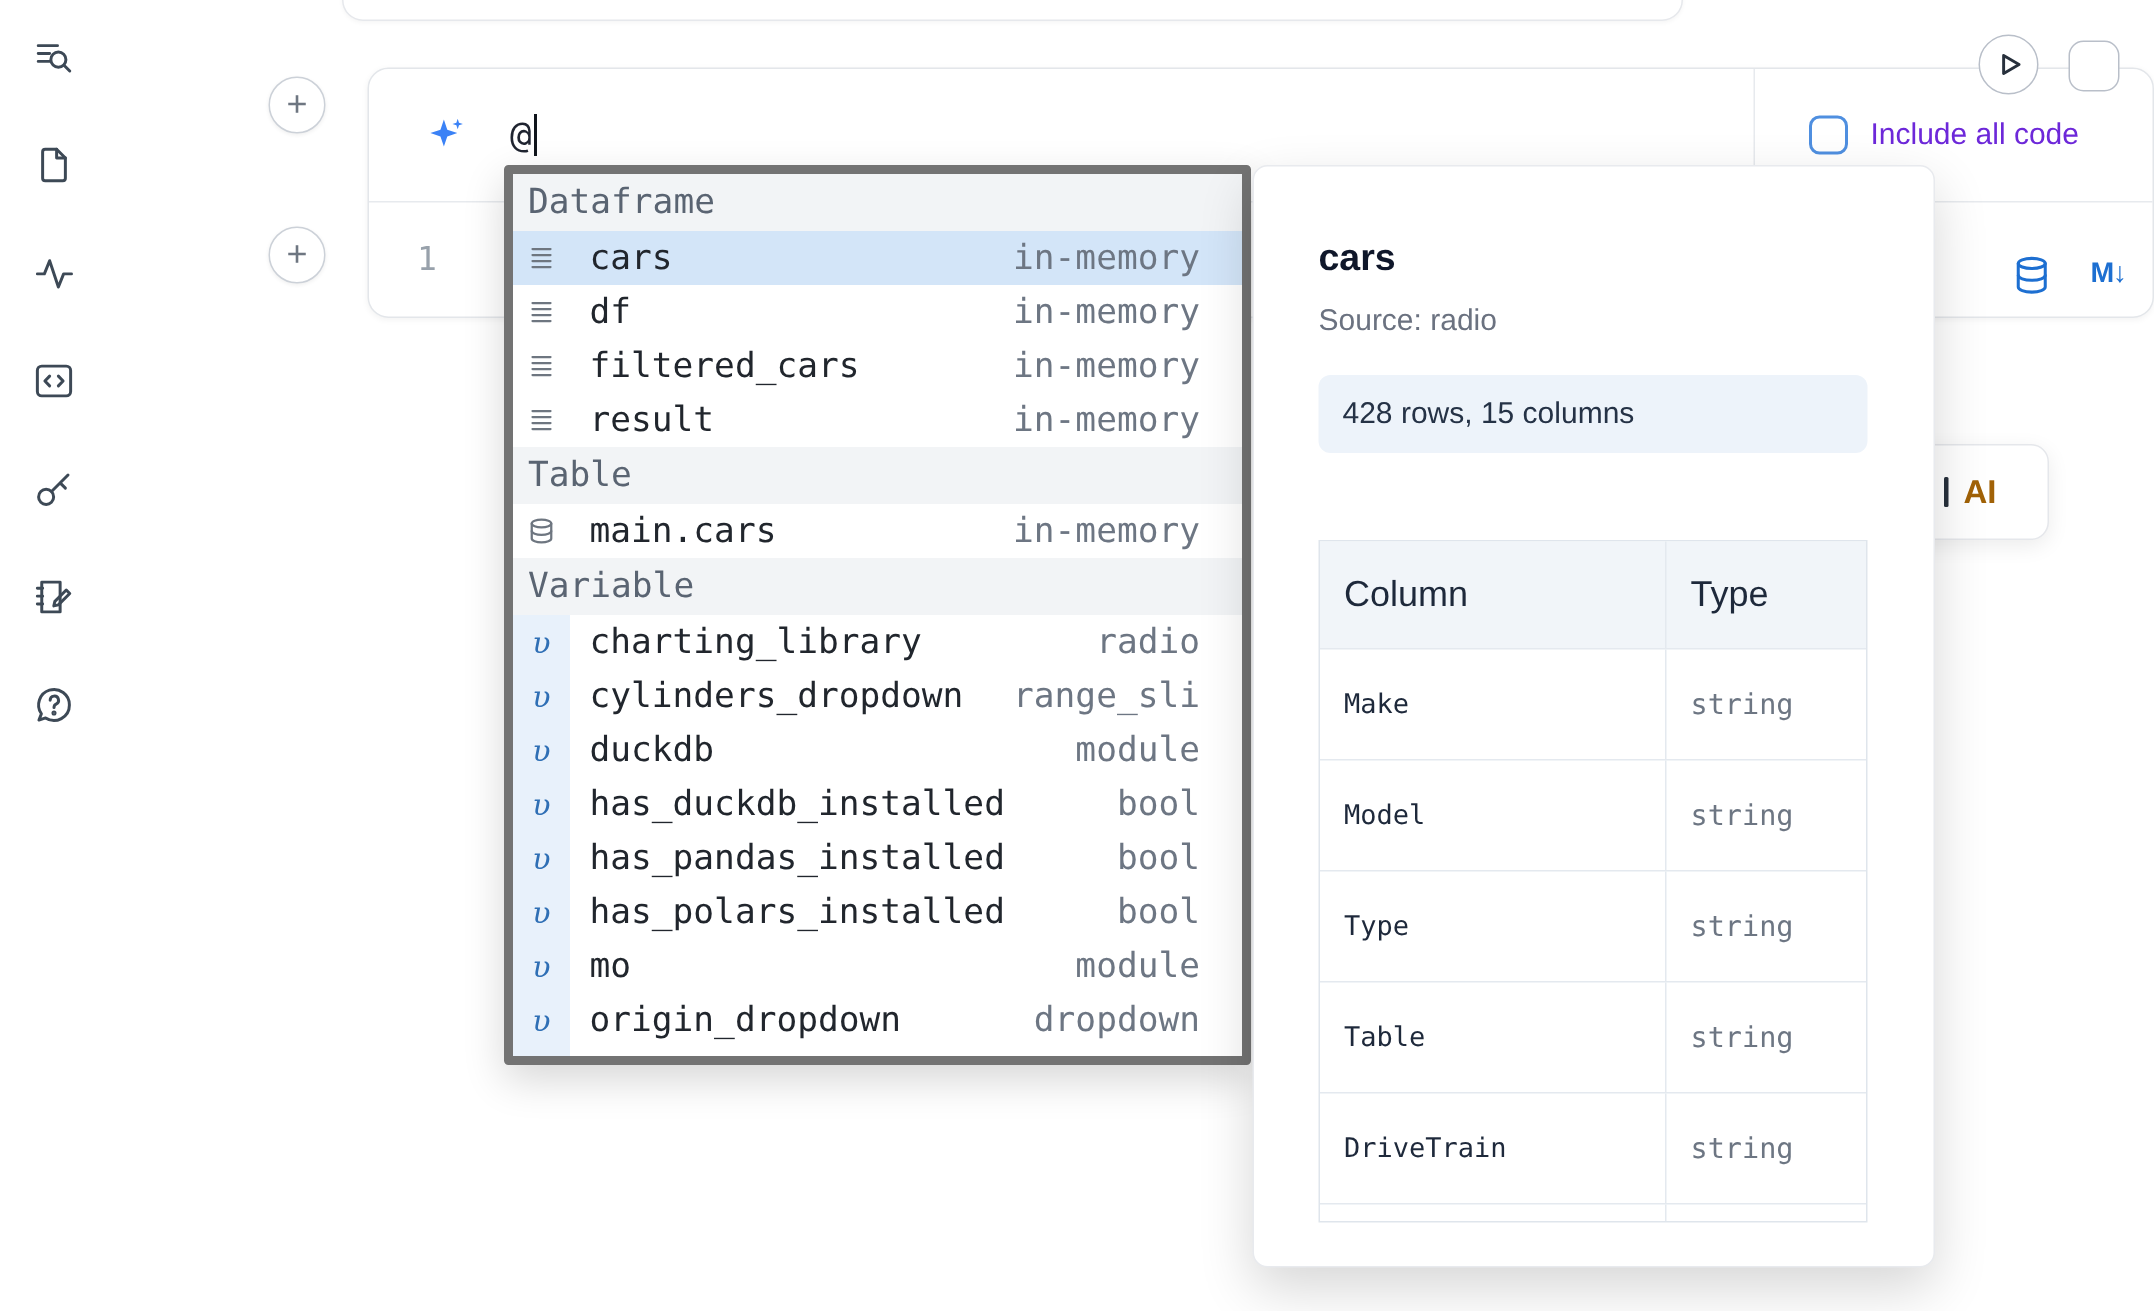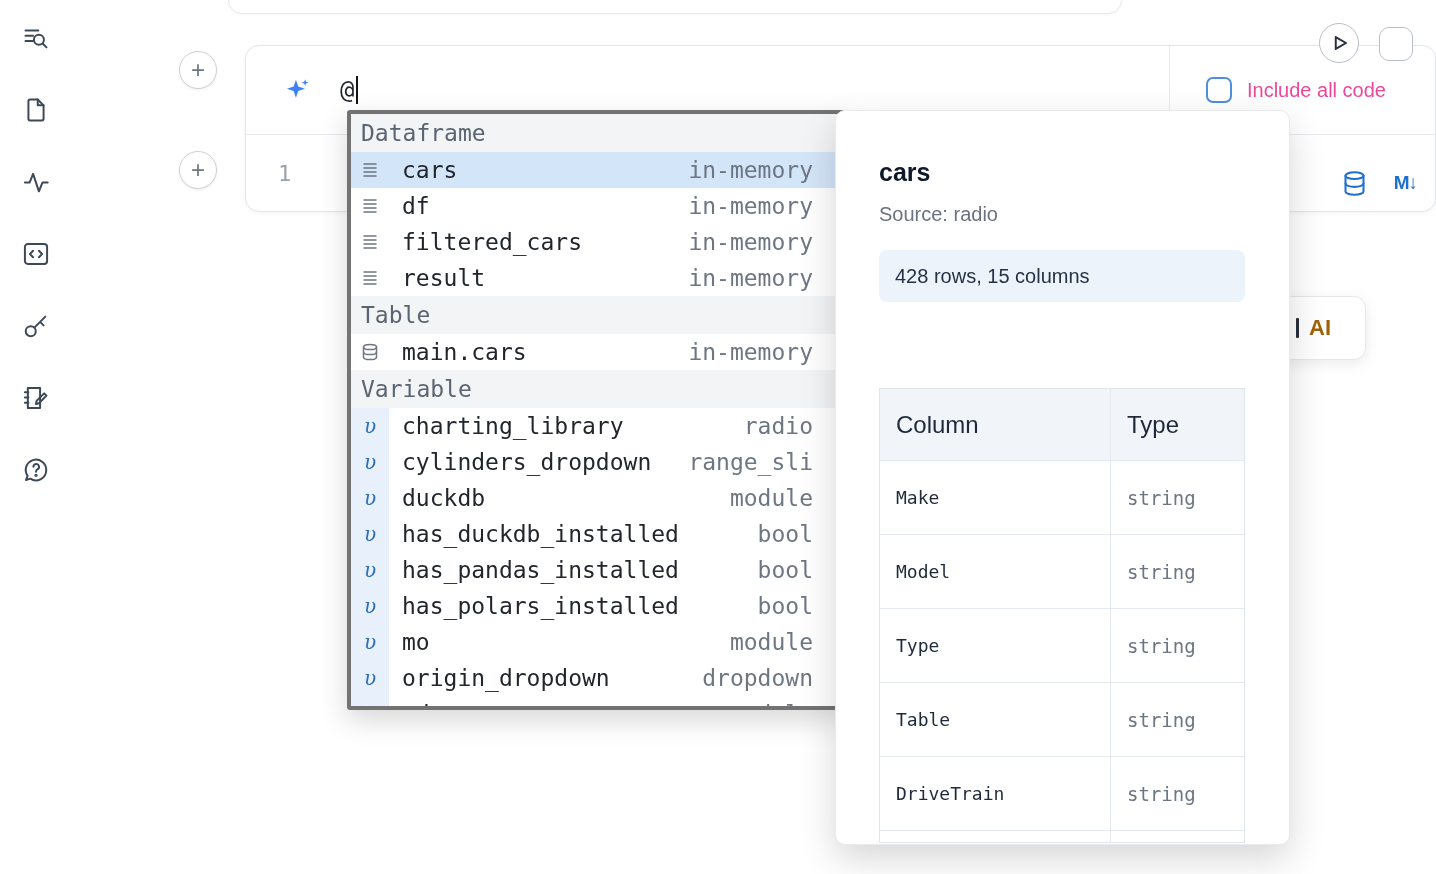--- a/index.html
+++ b/index.html
@@ -27,57 +27,57 @@
   .main-cell { left:245px; top:45px; width:1191px; height:167px; background:#fff;
     border:1px solid #e3e6ea; border-radius:14px; box-shadow:0 1px 4px rgba(0,0,0,.05); z-index:1; }
   .ai-row { height:89px; border-bottom:1px solid #e7eaee; display:flex; }
   .prompt { flex:1; display:flex; align-items:center; padding-left:38px; gap:30px; cursor:text; }
   .at-text { font-family:"DejaVu Sans Mono", monospace; font-size:24px; color:#1f2430; }
   .caret { width:2px; height:28px; background:#10151c; margin-left:2px; animation:blink 1.2s infinite; }
   @keyframes blink { 0%,55%{opacity:1} 56%,100%{opacity:0} }
   .include-zone { width:266px; border-left:1px solid #e7eaee; display:flex; align-items:center;
     padding-left:36px; gap:15px; }
   .checkbox { width:26px; height:26px; border:2px solid #4f8fe0; border-radius:7px; background:#fff; cursor:pointer; }
-  .include-label { font-size:20px; color:#ec4899; }
+  .include-label { font-size:20px; color:#6d28d9; }
   .code-row { height:76px; display:flex; align-items:center; }
   .line-no { margin-left:32px; font-family:"DejaVu Sans Mono", monospace; font-size:22px; color:#98a1ab; }
   .cell-actions { margin-left:auto; margin-right:18px; display:flex; align-items:center; gap:26px;
     transform:translateY(10px); }
   .md-glyph { font-size:19px; font-weight:800; color:#1d6fd1; cursor:pointer; letter-spacing:-1px; }
 
   
   .run-btn { left:1319px; top:23px; width:40px; height:40px; border-radius:50%; background:#fff;
     border:1.5px solid #b9bfc9; display:flex; align-items:center; justify-content:center; cursor:pointer; z-index:4; }
   .stop-btn { left:1379px; top:27px; width:34px; height:34px; border-radius:10px; background:#fff;
     border:1.5px solid #b9bfc9; cursor:pointer; z-index:4; }
 
   
-  .dropdown { left:347px; top:110px; width:498px; height:600px; background:#fff;
-    border:4px solid #737373; border-radius:3px; box-shadow:0 10px 28px rgba(0,0,0,.16);
+  .dropdown { left:336px; top:110px; width:498px; height:600px; background:#fff;
+    border:6px solid #737373; border-radius:3px; box-shadow:0 10px 28px rgba(0,0,0,.16);
     overflow:hidden; z-index:5; font-family:"DejaVu Sans Mono", monospace; }
   .ac-header { height:38px; background:#f2f4f6; display:flex; align-items:center; padding-left:10px;
     font-size:23px; color:#5a6472; }
   .ac-item { height:36px; display:flex; align-items:center; cursor:pointer; font-size:23px; }
   .ac-item.selected { background:#d3e5f8; }
   .ac-icon { width:38px; height:36px; display:flex; align-items:center; justify-content:center; flex:none; }
   .ac-icon svg { stroke:#6e7680; fill:none; stroke-width:1.5; stroke-linecap:round; }
   .var .ac-icon { background:#e8f1fb; font-family:"DejaVu Serif", serif; font-style:italic;
     font-size:20px; color:#2f6fb5; }
   .ac-item.selected .ac-icon { background:transparent; }
   .ac-name { margin-left:13px; color:#21262d; white-space:nowrap; }
   .ac-detail { margin-left:auto; padding-right:28px; color:#6d7683; white-space:nowrap; }
 
   
   .panel { left:835px; top:110px; width:455px; height:735px; background:#fff; border:1px solid #e8eaee;
     border-radius:10px; box-shadow:0 14px 36px rgba(0,0,0,.16); z-index:10; padding:48px 44px 0 43px; }
   .p-title { font-size:25px; font-weight:700; color:#0f172a; line-height:26px; }
   .p-source { margin-top:18px; font-size:20px; color:#6b7280; }
   .p-badge { margin-top:24px; height:52px; background:#edf3fa; border-radius:8px; display:flex;
     align-items:center; padding-left:16px; font-size:20px; color:#253246; }
-  .p-table { margin-top:86px; border:1px solid #dfe5ec; }
+  .p-table { margin-top:58px; border:1px solid #dfe5ec; }
   .pt-row { display:grid; grid-template-columns:231px 1fr; border-top:1px solid #e4e9ef; }
   .pt-row:first-child { border-top:none; }
   .pt-head { background:#f1f5f9; }
   .pt-cell { height:73px; display:flex; align-items:center; padding-left:16px; overflow:hidden; }
   .pt-head .pt-cell { height:71px; font-size:24px; font-weight:500; color:#1e293b; }
   .pt-col1 { border-right:1px solid #e4e9ef; }
   .pt-name { font-family:"DejaVu Sans Mono", monospace; font-size:18px; color:#1e293b; }
   .pt-type { font-family:"DejaVu Sans Mono", monospace; font-size:19px; color:#6d7683; }
   .pt-partial .pt-cell { height:11px; }
 

